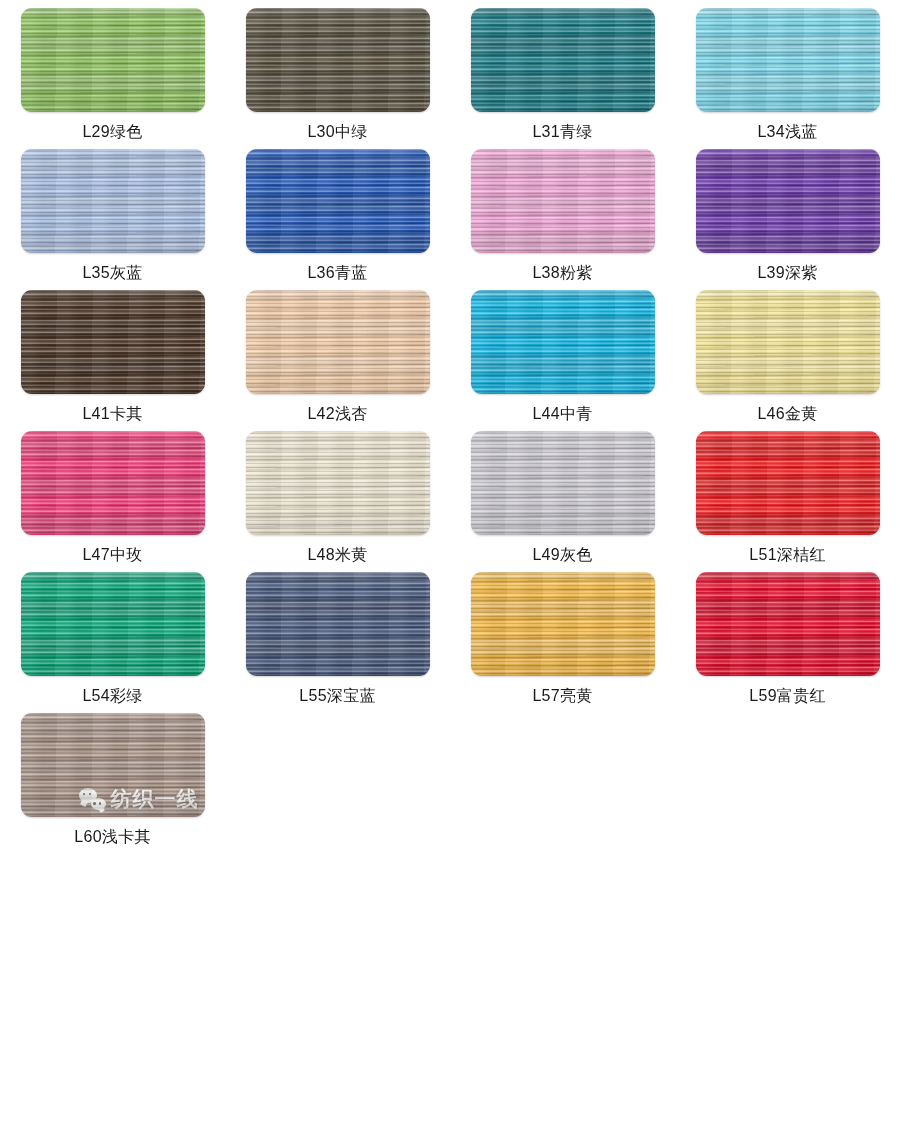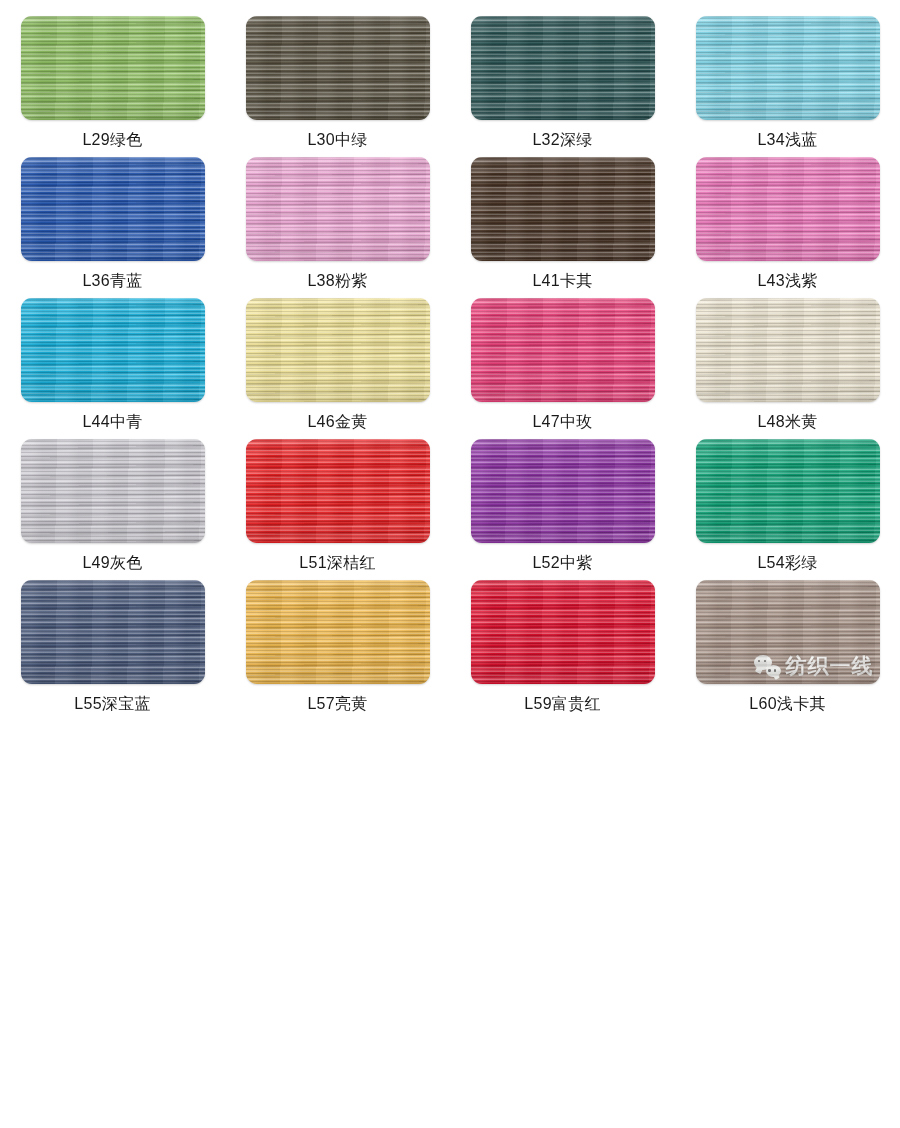--- a/index.html
+++ b/index.html
@@ -22,21 +22,21 @@
     height: 1128px;
     box-sizing: border-box;
   }
 
   .swatch-cell {
     position: relative;
     display: flex;
     flex-direction: column;
     align-items: center;
     justify-content: flex-start;
-    padding-top: 16px;
+    padding-top: 8px;
     box-sizing: border-box;
   }
 
   .swatch-chip {
     position: relative;
     width: 184px;
     height: 104px;
     border-radius: 11px;
     overflow: hidden;
     box-shadow: 0 1px 2px rgba(0,0,0,0.18);
@@ -186,42 +186,50 @@
 <div id="swatch-grid">
     <div class="swatch-cell">
       <div class="swatch-chip" style="background-color: rgb(143, 193, 97);"></div>
       <div class="swatch-label">L29绿色</div>
     </div>
     <div class="swatch-cell">
       <div class="swatch-chip" style="background-color: rgb(88, 81, 64);"></div>
       <div class="swatch-label">L30中绿</div>
     </div>
     <div class="swatch-cell">
-      <div class="swatch-chip" style="background-color: rgb(44, 86, 86);"></div>
-      <div class="swatch-label">L32深绿</div>
+      <div class="swatch-chip" style="background-color: rgb(29, 122, 132);"></div>
+      <div class="swatch-label">L31青绿</div>
     </div>
     <div class="swatch-cell">
       <div class="swatch-chip" style="background-color: rgb(127, 215, 234);"></div>
       <div class="swatch-label">L34浅蓝</div>
     </div>
     <div class="swatch-cell">
+      <div class="swatch-chip" style="background-color: rgb(171, 192, 227);"></div>
+      <div class="swatch-label">L35灰蓝</div>
+    </div>
+    <div class="swatch-cell">
       <div class="swatch-chip" style="background-color: rgb(37, 88, 180);"></div>
       <div class="swatch-label">L36青蓝</div>
     </div>
     <div class="swatch-cell">
       <div class="swatch-chip" style="background-color: rgb(240, 168, 214);"></div>
       <div class="swatch-label">L38粉紫</div>
     </div>
     <div class="swatch-cell">
+      <div class="swatch-chip" style="background-color: rgb(107, 58, 168);"></div>
+      <div class="swatch-label">L39深紫</div>
+    </div>
+    <div class="swatch-cell">
       <div class="swatch-chip" style="background-color: rgb(74, 53, 38);"></div>
       <div class="swatch-label">L41卡其</div>
     </div>
     <div class="swatch-cell">
-      <div class="swatch-chip" style="background-color: rgb(240, 120, 189);"></div>
-      <div class="swatch-label">L43浅紫</div>
+      <div class="swatch-chip" style="background-color: rgb(242, 205, 170);"></div>
+      <div class="swatch-label">L42浅杏</div>
     </div>
     <div class="swatch-cell">
       <div class="swatch-chip" style="background-color: rgb(23, 180, 224);"></div>
       <div class="swatch-label">L44中青</div>
     </div>
     <div class="swatch-cell">
       <div class="swatch-chip" style="background-color: rgb(245, 231, 154);"></div>
       <div class="swatch-label">L46金黄</div>
     </div>
     <div class="swatch-cell">
@@ -232,24 +240,20 @@
       <div class="swatch-chip" style="background-color: rgb(239, 231, 210);"></div>
       <div class="swatch-label">L48米黄</div>
     </div>
     <div class="swatch-cell">
       <div class="swatch-chip" style="background-color: rgb(207, 205, 212);"></div>
       <div class="swatch-label">L49灰色</div>
     </div>
     <div class="swatch-cell">
       <div class="swatch-chip" style="background-color: rgb(239, 32, 35);"></div>
       <div class="swatch-label">L51深桔红</div>
-    </div>
-    <div class="swatch-cell">
-      <div class="swatch-chip" style="background-color: rgb(145, 52, 168);"></div>
-      <div class="swatch-label">L52中紫</div>
     </div>
     <div class="swatch-cell">
       <div class="swatch-chip" style="background-color: rgb(14, 165, 120);"></div>
       <div class="swatch-label">L54彩绿</div>
     </div>
     <div class="swatch-cell">
       <div class="swatch-chip" style="background-color: rgb(73, 89, 124);"></div>
       <div class="swatch-label">L55深宝蓝</div>
     </div>
     <div class="swatch-cell">

